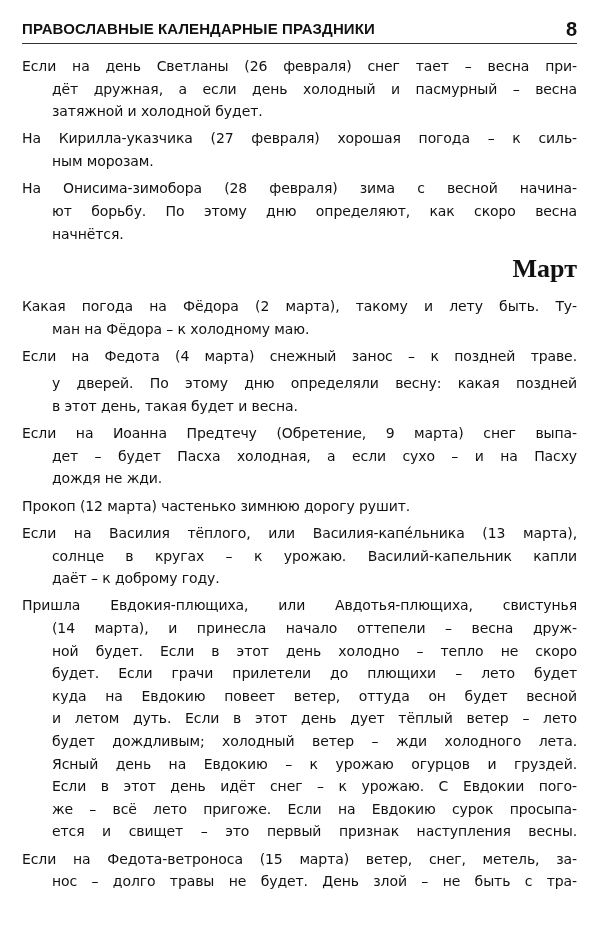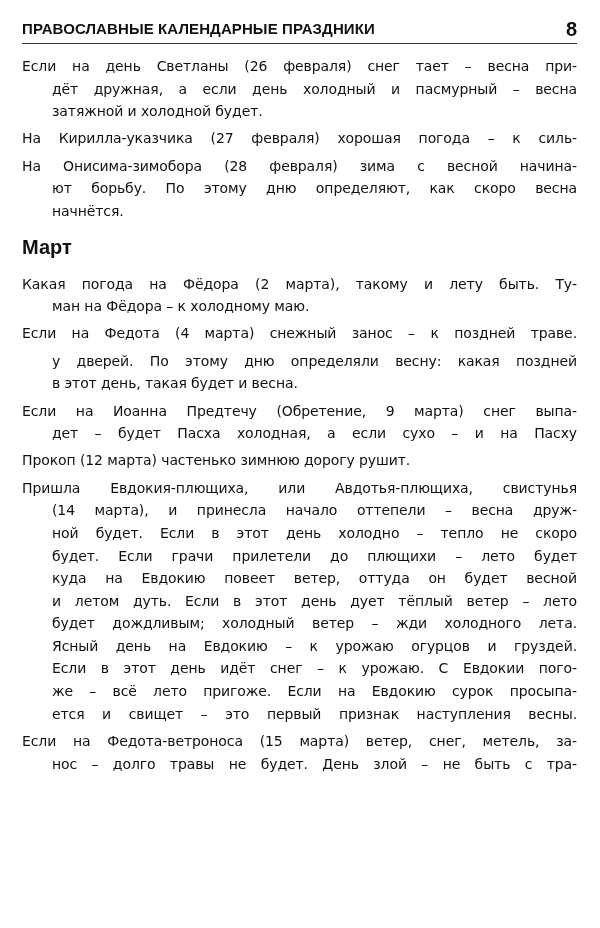--- a/index.html
+++ b/index.html
@@ -28,22 +28,22 @@
   .line {
     display: block; height: 22.6px; line-height: 22.6px;
     font-size: 14px; white-space: nowrap;
     text-align: justify; text-align-last: justify;
     letter-spacing: -0.1px;
   }
   .line.first { padding-left: 0; width: 555px; }
   .line.cont { margin-left: 30px; width: 525px; }
   .line.last { text-align-last: left; }
   .section-heading {
-    text-align: left; font-family: Liberation Sans, sans-serif;
-    font-weight: bold; font-size: 20px; line-height: 24px;
+    text-align: right; font-family: Liberation Serif, serif;
+    font-weight: bold; font-size: 26px; line-height: 24px;
     margin: 12px 0 14px 0;
   }
 </style>
 </head>
 <body>
 
 <div class="page">
   <div class="running-head">
     <span class="running-title">ПРАВОСЛАВНЫЕ КАЛЕНДАРНЫЕ ПРАЗДНИКИ</span>
     <span class="page-number">8</span>
@@ -52,20 +52,21 @@
   <div class="body-text">
 
     <p class="para">
       <span class="line first">Если на день Светланы (26 февраля) снег тает – весна при-</span>
       <span class="line cont">дёт дружная, а если день холодный и пасмурный – весна</span>
       <span class="line cont last">затяжной и холодной будет.</span>
     </p>
 
     <p class="para">
       <span class="line first">На Кирилла-указчика (27 февраля) хорошая погода – к силь-</span>
+      <span class="line cont last">ным морозам.</span>
     </p>
 
     <p class="para">
       <span class="line first">На Онисима-зимобора (28 февраля) зима с весной начина-</span>
       <span class="line cont">ют борьбу. По этому дню определяют, как скоро весна</span>
       <span class="line cont last">начнётся.</span>
     </p>
 
     <div class="section-heading">Март</div>
 
@@ -79,26 +80,32 @@
     </p>
 
     <p class="para">
       <span class="line cont">у дверей. По этому дню определяли весну: какая поздней</span>
       <span class="line cont last">в этот день, такая будет и весна.</span>
     </p>
 
     <p class="para">
       <span class="line first">Если на Иоанна Предтечу (Обретение, 9 марта) снег выпа-</span>
       <span class="line cont">дет – будет Пасха холодная, а если сухо – и на Пасху</span>
+      <span class="line cont last">дождя не жди.</span>
     </p>
 
     <p class="para">
       <span class="line first last">Прокоп (12 марта) частенько зимнюю дорогу рушит.</span>
     </p>
 
+    <p class="para">
+      <span class="line first">Если на Василия тёплого, или Василия-капе́льника (13 марта),</span>
+      <span class="line cont">солнце в кругах – к урожаю. Василий-капельник капли</span>
+      <span class="line cont last">даёт – к доброму году.</span>
+    </p>
 
     <p class="para">
       <span class="line first">Пришла Евдокия-плющиха, или Авдотья-плющиха, свистунья</span>
       <span class="line cont">(14 марта), и принесла начало оттепели – весна друж-</span>
       <span class="line cont">ной будет. Если в этот день холодно – тепло не скоро</span>
       <span class="line cont">будет. Если грачи прилетели до плющихи – лето будет</span>
       <span class="line cont">куда на Евдокию повеет ветер, оттуда он будет весной</span>
       <span class="line cont">и летом дуть. Если в этот день дует тёплый ветер – лето</span>
       <span class="line cont">будет дождливым; холодный ветер – жди холодного лета.</span>
       <span class="line cont">Ясный день на Евдокию – к урожаю огурцов и груздей.</span>

